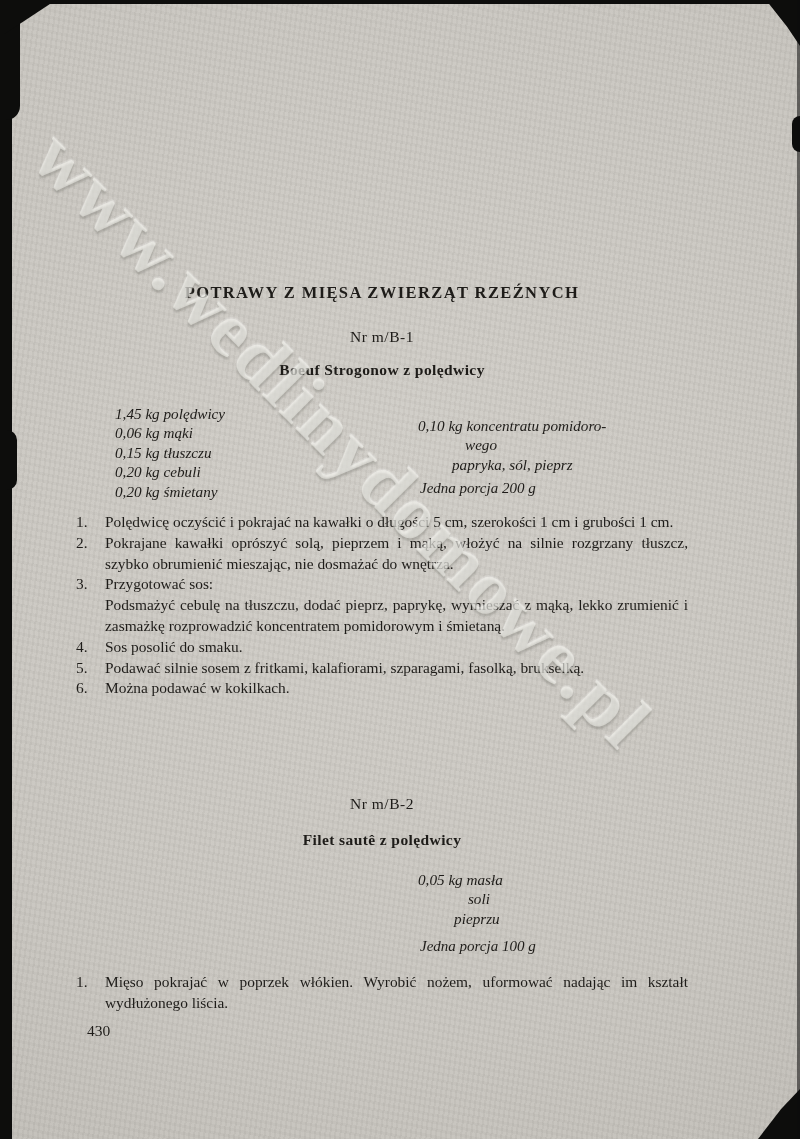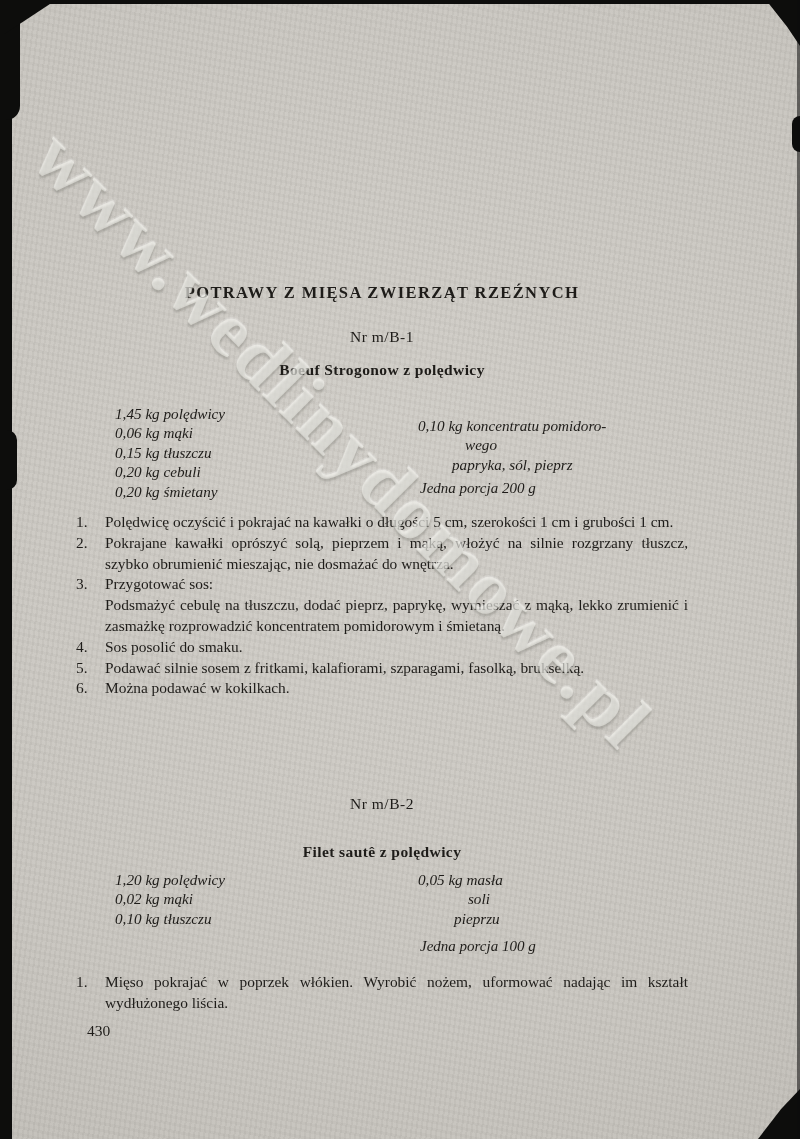--- a/index.html
+++ b/index.html
@@ -22,21 +22,21 @@
   }
   .content{position:absolute;inset:0;z-index:2;}
 
   .centered{position:absolute;left:75px;width:614px;text-align:center;}
   .chapter-title{top:283px;font-size:16.5px;font-weight:bold;letter-spacing:1.4px;}
   .recipe-number{font-size:15.5px;letter-spacing:0.5px;}
   .r1-number{top:328px;}
   .recipe-title{font-weight:bold;font-size:15.5px;letter-spacing:0.4px;}
   .r1-title{top:361px;}
   .r2-number{top:795px;}
-  .r2-title{top:831px;margin-top:12px;}
+  .r2-title{top:831px;}
 
   .ing{position:absolute;font-style:italic;font-size:15.2px;line-height:19.4px;}
   .ing-l1{left:115px;top:404px;}
   .ing-r1{left:418px;top:416px;}
   .ing-l2{left:115px;top:870px;}
   .ing-r2{left:418px;top:870px;text-align:center;}
   .ing div{white-space:nowrap;}
   .ind-a{margin-left:47px;}
   .ind-b{margin-left:34px;}
   .ind-c{margin-left:37px;}
@@ -130,25 +130,20 @@
       </div>
       <div class="step">
         <span class="step-num">6.</span>
         <div class="step-text">Można podawać w kokilkach.</div>
       </div>
     </div>
 
     <div class="centered recipe-number r2-number">Nr m/B-2</div>
     <div class="centered recipe-title r2-title">Filet sautê z polędwicy</div>
 
-    <div class="ing ing-l2">
-      <div>1,20 kg polędwicy</div>
-      <div>0,02 kg mąki</div>
-      <div>0,10 kg tłuszczu</div>
-    </div>
 
     <div class="ing ing-r2">
       <div>0,05 kg masła</div>
       <div class="ind-c">soli</div>
       <div class="ind-d">pieprzu</div>
     </div>
 
     <div class="portion r2-portion">Jedna porcja 100 g</div>
 
     <div class="steps r2-steps">

